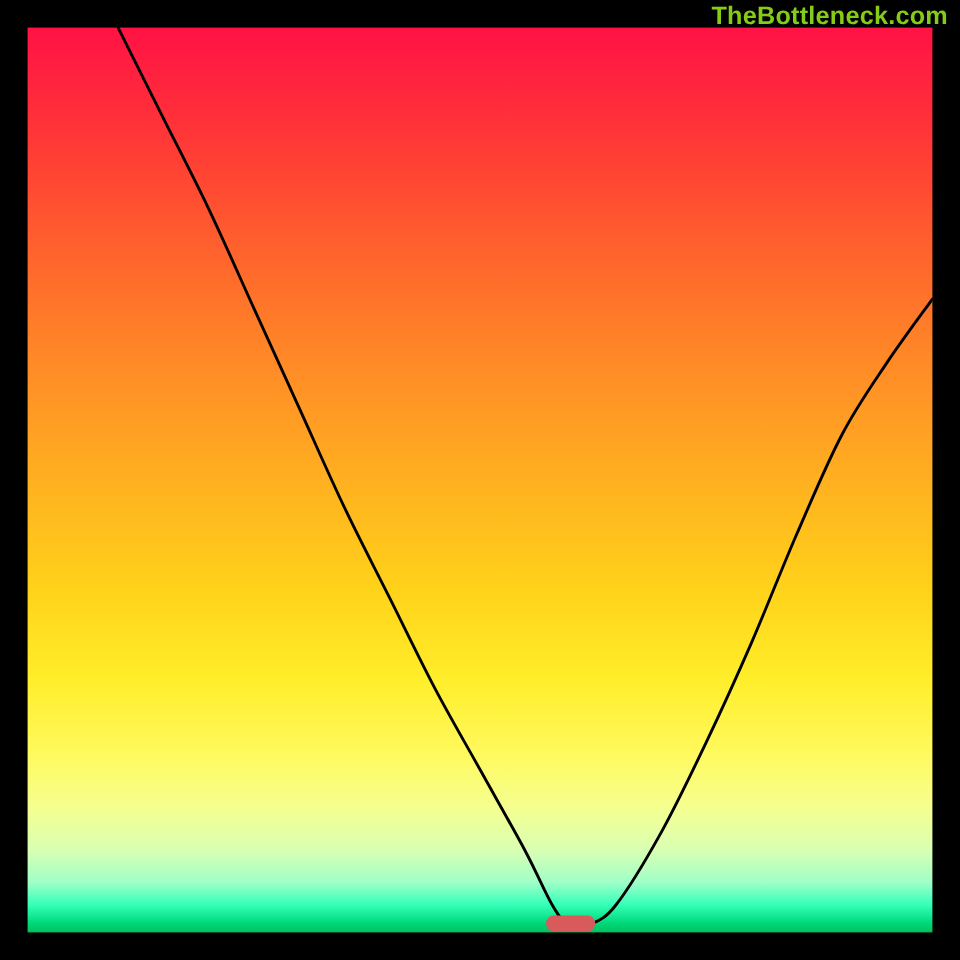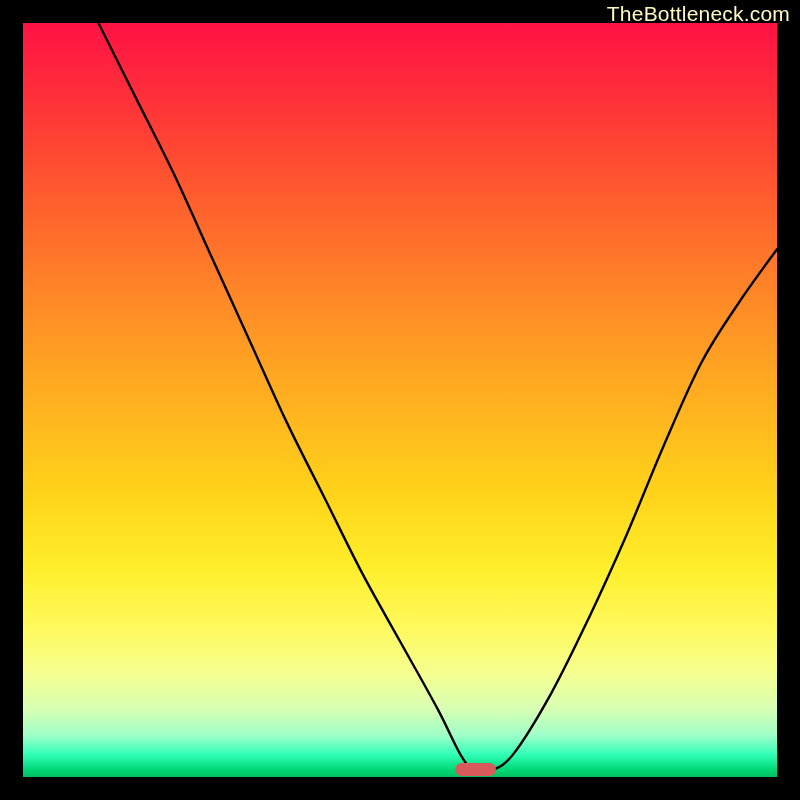--- a/index.html
+++ b/index.html
@@ -40,23 +40,23 @@
       #9effc8 94.5%,
       #32ffb8 97%,
       #00d878 99%,
       #00c060 100%
     );
   }
   .watermark {
     position: absolute;
     top: 2px;
     right: 10px;
-    color: #fef9c3;
+    color: #84cc16;
     font-size: 21px;
-    font-weight: 400;
+    font-weight: 700;
     letter-spacing: 0.2px;
     user-select: none;
   }
   svg.curve {
     position: absolute;
     left: 0;
     top: 0;
     width: 754px;
     height: 754px;
     overflow: visible;

